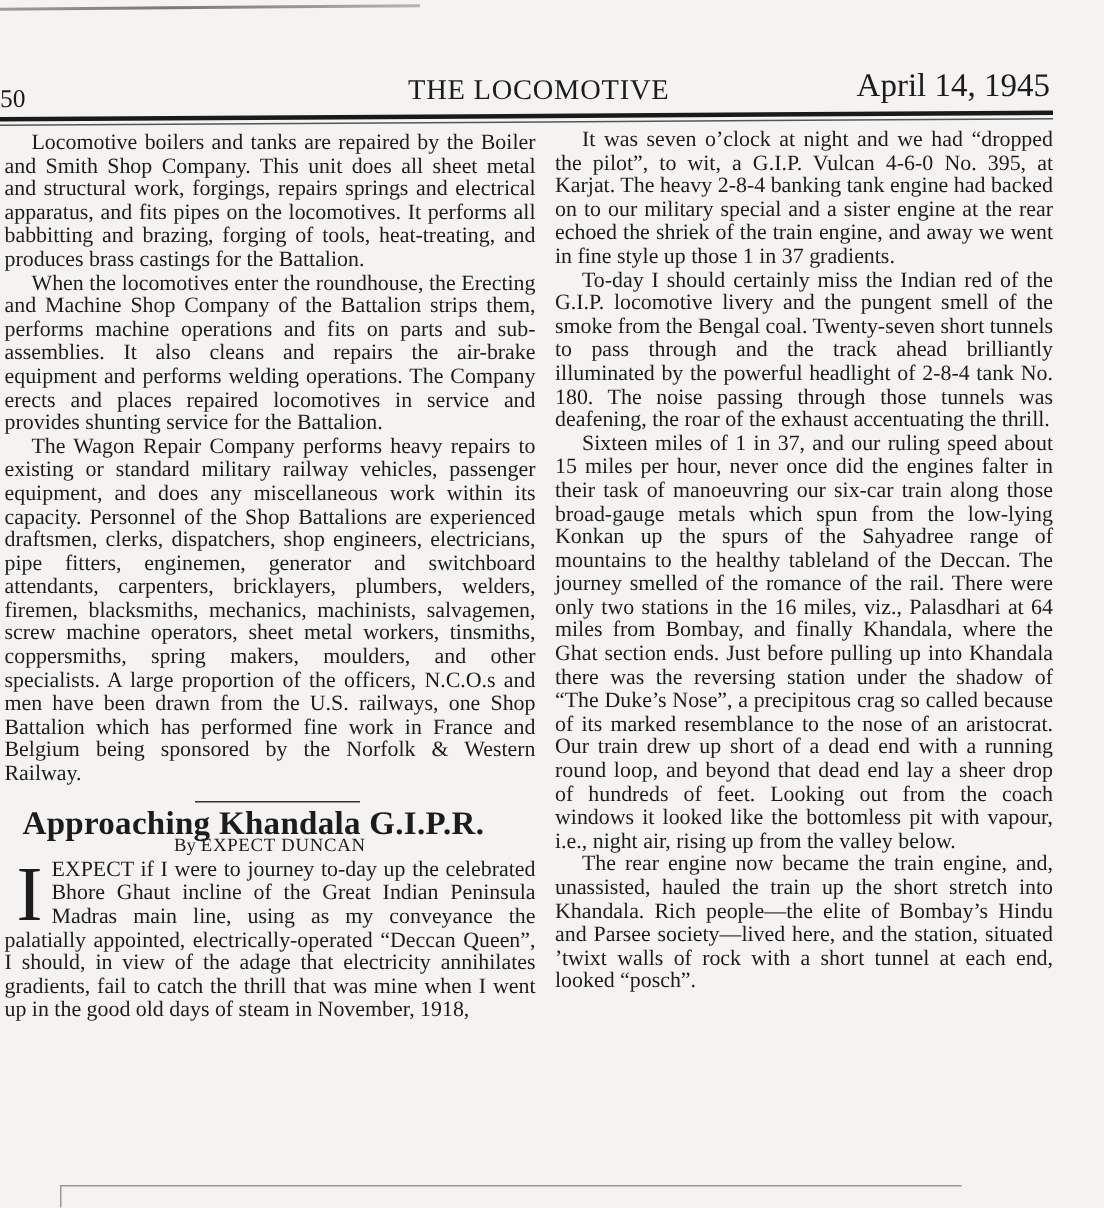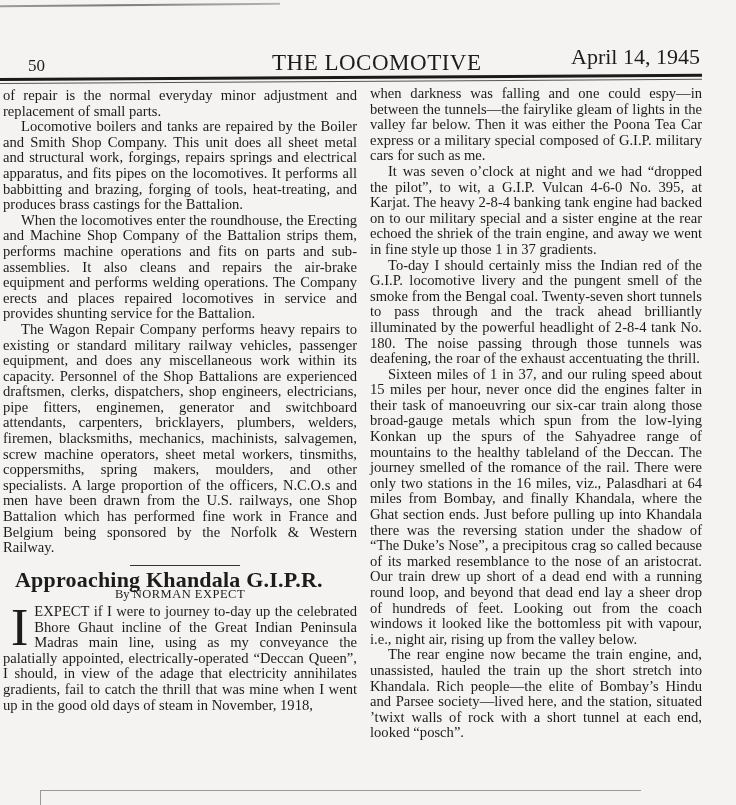--- a/index.html
+++ b/index.html
@@ -13,24 +13,24 @@
   .scan-top-line {
     position: absolute; left: 0; top: 4px; width: 280px; height: 2px;
     background: linear-gradient(90deg, #777 0%, #444 40%, #999 100%);
     transform: rotate(-0.5deg);
     opacity: 0.7;
   }
   .header {
     position: absolute; left: 0; top: 44px; width: 702px; height: 30px;
   }
   .page-number {
-    position: absolute; left: 0; top: 12px; font-size: 17px; padding-left: 28px;
+    position: absolute; left: 0; top: 12px; font-size: 17px;
   }
   .pub-title {
-    position: absolute; left: 272px; top: 6px; font-size: 23px; letter-spacing: 0.5px;
+    position: absolute; left: 272px; top: 6px; font-size: 19px; letter-spacing: 0.5px;
   }
   .pub-date {
     position: absolute; right: 2px; top: 0px; font-size: 22px;
   }
   .rule-thick {
     position: absolute; left: 0; top: 78px; width: 702px; height: 3px; background: #1a1a1a;
     transform: rotate(-0.35deg); transform-origin: left center;
   }
   .rule-thin {
     position: absolute; left: 0; top: 83px; width: 702px; height: 1px; background: #555;
@@ -72,37 +72,35 @@
 
 <div class="header">
   <span class="page-number">50</span>
   <span class="pub-title">THE LOCOMOTIVE</span>
   <span class="pub-date">April 14, 1945</span>
 </div>
 <div class="rule-thick"></div>
 <div class="rule-thin"></div>
 
 <div class="col col-left">
-  <p>of repair is the normal everyday minor adjustment and replacement of small parts.</p>
   <p class="indent">Locomotive boilers and tanks are repaired by the Boiler and Smith Shop Company. This unit does all sheet metal and structural work, forgings, repairs springs and electrical apparatus, and fits pipes on the locomotives. It performs all babbitting and brazing, forging of tools, heat-treating, and produces brass castings for the Battalion.</p>
   <p class="indent">When the locomotives enter the roundhouse, the Erecting and Machine Shop Company of the Battalion strips them, performs machine operations and fits on parts and sub-assemblies. It also cleans and repairs the air-brake equipment and performs welding operations. The Company erects and places repaired locomotives in service and provides shunting service for the Battalion.</p>
   <p class="indent">The Wagon Repair Company performs heavy repairs to existing or standard military railway vehicles, passenger equipment, and does any miscellaneous work within its capacity. Personnel of the Shop Battalions are experienced draftsmen, clerks, dispatchers, shop engineers, electricians, pipe fitters, enginemen, generator and switchboard attendants, carpenters, bricklayers, plumbers, welders, firemen, blacksmiths, mechanics, machinists, salvagemen, screw machine operators, sheet metal workers, tinsmiths, coppersmiths, spring makers, moulders, and other specialists. A large proportion of the officers, N.C.O.s and men have been drawn from the U.S. railways, one Shop Battalion which has performed fine work in France and Belgium being sponsored by the Norfolk &amp; Western Railway.</p>
 
   <div class="sep-rule"></div>
 
   <div class="article-title">Approaching Khandala G.I.P.R.</div>
   <div class="byline">
-    <span>By </span><span class="name">NORMAN EXPECT</span>
+    <span>By </span><span class="name">EXPECT DUNCAN</span>
   </div>
   <p class="dropcap-para">
     <span class="dropcap">I</span><span>EXPECT if I were to journey to-day up the celebrated Bhore Ghaut incline of the Great Indian Peninsula Madras main line, using as my conveyance the palatially appointed, electrically-operated “Deccan Queen”, I should, in view of the adage that electricity annihilates gradients, fail to catch the thrill that was mine when I went up in the good old days of steam in November, 1918,</span>
   </p>
 </div>
 
 <div class="col col-right">
-  <p>when darkness was falling and one could espy—in between the tunnels—the fairylike gleam of lights in the valley far below. Then it was either the Poona Tea Car express or a military special composed of G.I.P. military cars for such as me.</p>
   <p class="indent">It was seven o’clock at night and we had “dropped the pilot”, to wit, a G.I.P. Vulcan 4-6-0 No. 395, at Karjat. The heavy 2-8-4 banking tank engine had backed on to our military special and a sister engine at the rear echoed the shriek of the train engine, and away we went in fine style up those 1 in 37 gradients.</p>
   <p class="indent">To-day I should certainly miss the Indian red of the G.I.P. locomotive livery and the pungent smell of the smoke from the Bengal coal. Twenty-seven short tunnels to pass through and the track ahead brilliantly illuminated by the powerful headlight of 2-8-4 tank No. 180. The noise passing through those tunnels was deafening, the roar of the exhaust accentuating the thrill.</p>
   <p class="indent">Sixteen miles of 1 in 37, and our ruling speed about 15 miles per hour, never once did the engines falter in their task of manoeuvring our six-car train along those broad-gauge metals which spun from the low-lying Konkan up the spurs of the Sahyadree range of mountains to the healthy tableland of the Deccan. The journey smelled of the romance of the rail. There were only two stations in the 16 miles, viz., Palasdhari at 64 miles from Bombay, and finally Khandala, where the Ghat section ends. Just before pulling up into Khandala there was the reversing station under the shadow of “The Duke’s Nose”, a precipitous crag so called because of its marked resemblance to the nose of an aristocrat. Our train drew up short of a dead end with a running round loop, and beyond that dead end lay a sheer drop of hundreds of feet. Looking out from the coach windows it looked like the bottomless pit with vapour, i.e., night air, rising up from the valley below.</p>
   <p class="indent">The rear engine now became the train engine, and, unassisted, hauled the train up the short stretch into Khandala. Rich people—the elite of Bombay’s Hindu and Parsee society—lived here, and the station, situated ’twixt walls of rock with a short tunnel at each end, looked “posch”.</p>
 </div>
 
 <div class="bottom-box"></div>
 
 </body></html>

